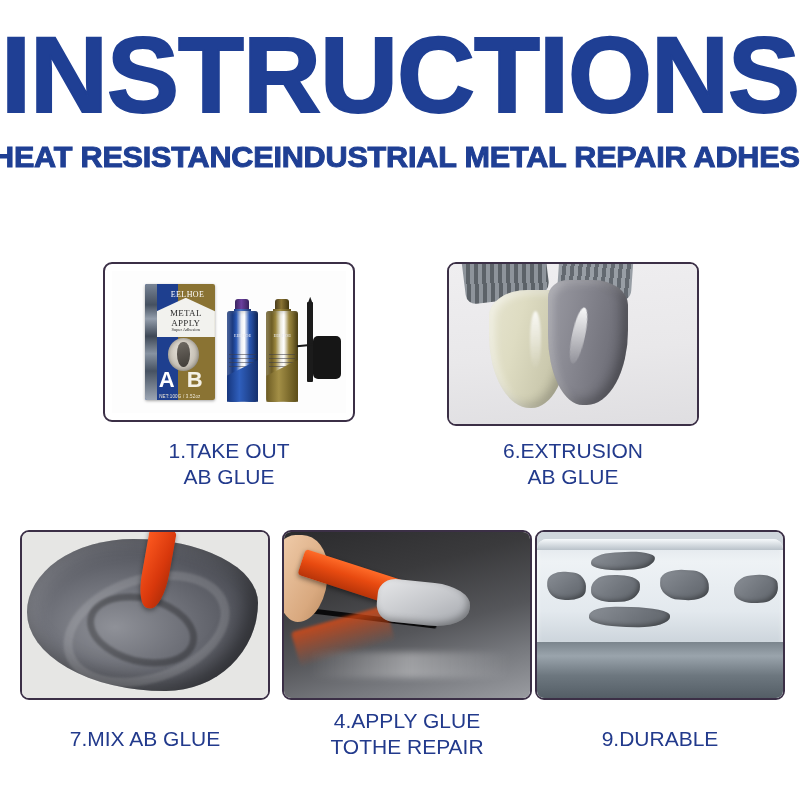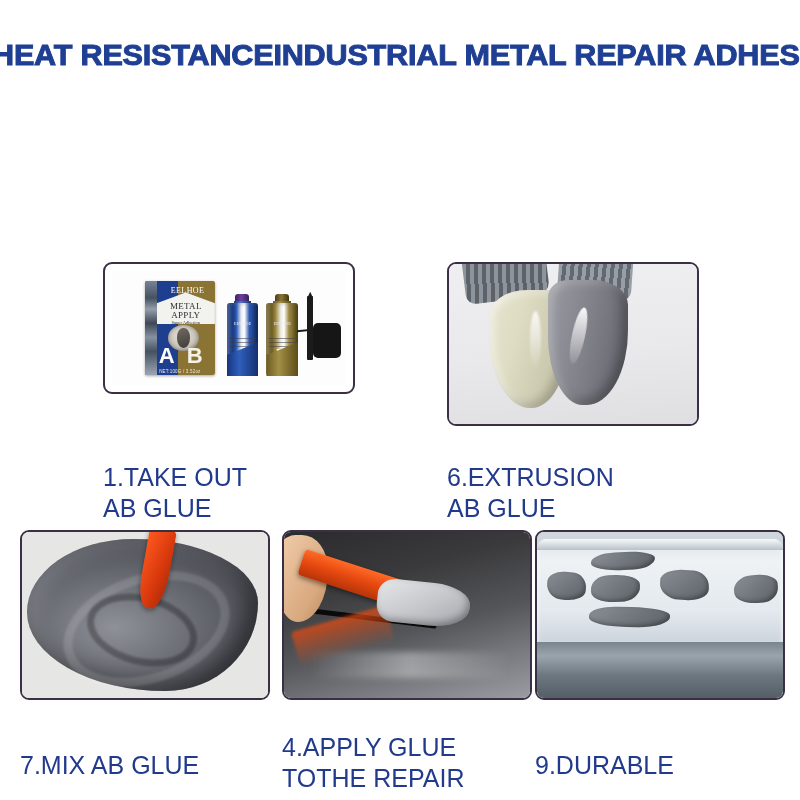--- a/index.html
+++ b/index.html
@@ -60,24 +60,24 @@
     overflow: hidden;
   }
   .photo.padded {
     inset: 7px;
   }
 
   .caption {
     position: absolute;
     color: #223a8c;
     font-family: "Liberation Sans", sans-serif;
-    font-size: 25px;
+    font-size: 21px;
     line-height: 1.22;
+    text-align: center;
     white-space: pre-line;
-    margin-top: 24px;
   }
 
   
   .s1-bg { position:absolute; inset:0; background:#fdfdfd; }
   .s1-box {
     position: absolute;
     left: 14%; top: 9%; width: 30%; height: 82%;
     background: linear-gradient(90deg,#1e3f8f 0%,#1e3f8f 47%,#8a7333 47%,#8a7333 100%);
     border-radius: 2px;
     box-shadow: 0 1px 3px rgba(0,0,0,.35);
@@ -326,24 +326,25 @@
   .p2 { left:4%;  top:24%; width:16%; height:17%; border-radius:44% 36% 50% 40% / 40% 52% 38% 54%; transform:rotate(5deg); }
   .p3 { left:22%; top:26%; width:20%; height:16%; border-radius:36% 50% 40% 46% / 52% 38% 54% 40%; transform:rotate(-2deg); }
   .p4 { left:50%; top:23%; width:20%; height:18%; border-radius:48% 34% 46% 40% / 38% 54% 40% 52%; transform:rotate(4deg); }
   .p5 { left:80%; top:26%; width:18%; height:17%; border-radius:40% 48% 36% 50% / 50% 36% 52% 42%; transform:rotate(-5deg); }
   .p6 { left:21%; top:45%; width:33%; height:12%; border-radius:34% 48% 40% 46% / 46% 40% 54% 44%; transform:rotate(1deg); }
 </style>
 </head>
 <body>
 
 <div id="header">
+  <div id="main-title">INSTRUCTIONS</div>
   <div id="subtitle">HEAT RESISTANCEINDUSTRIAL METAL REPAIR ADHESIVE</div>
 </div>
 
-<div class="frame" style="left:103px; top:262px; width:252px; height:132px;">
+<div class="frame" style="left:103px; top:262px; width:252px; height:160px;">
   <div class="photo padded">
     <div class="s1-bg"></div>
 
     <div class="s1-box">
       <div class="s1-box-strip"></div>
       <div class="s1-box-chev"></div>
       <div class="s1-brand">EELHOE</div>
       <div class="s1-mt">
         <span>METAL</span><br>
         <span>APPLY</span>

